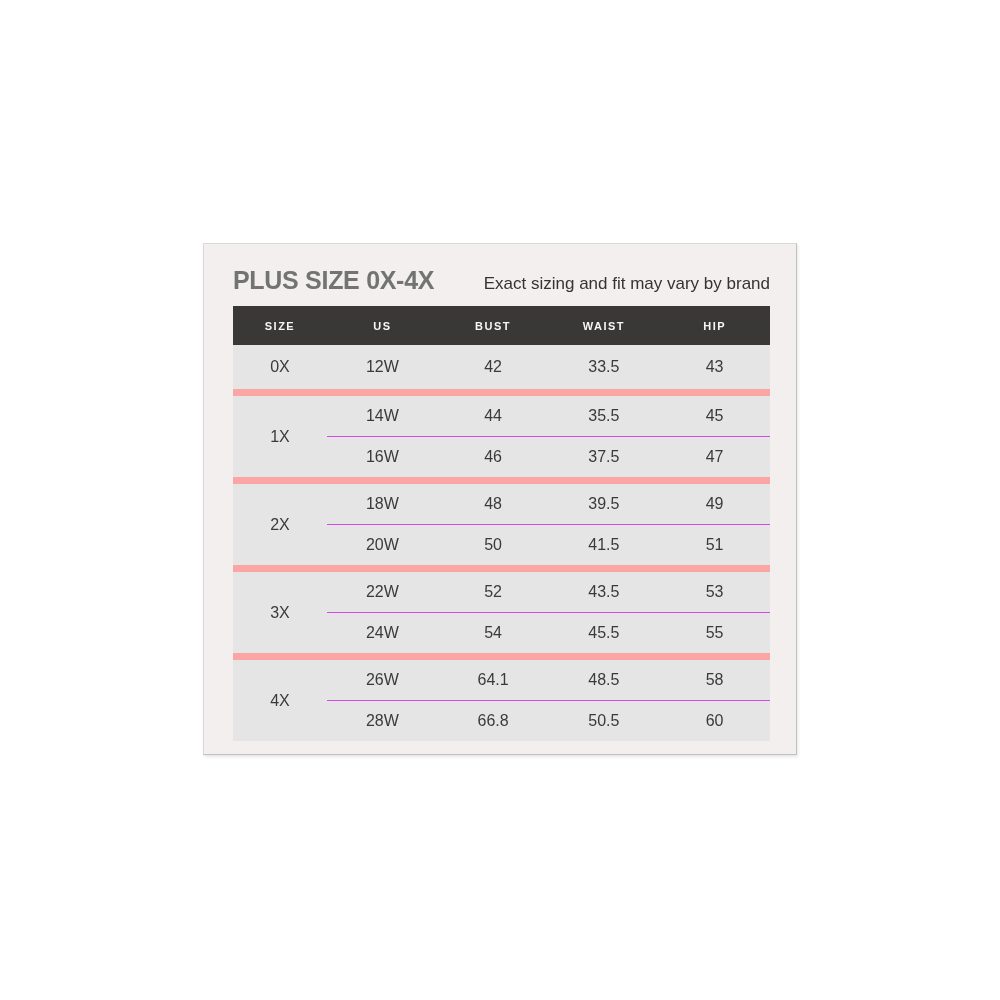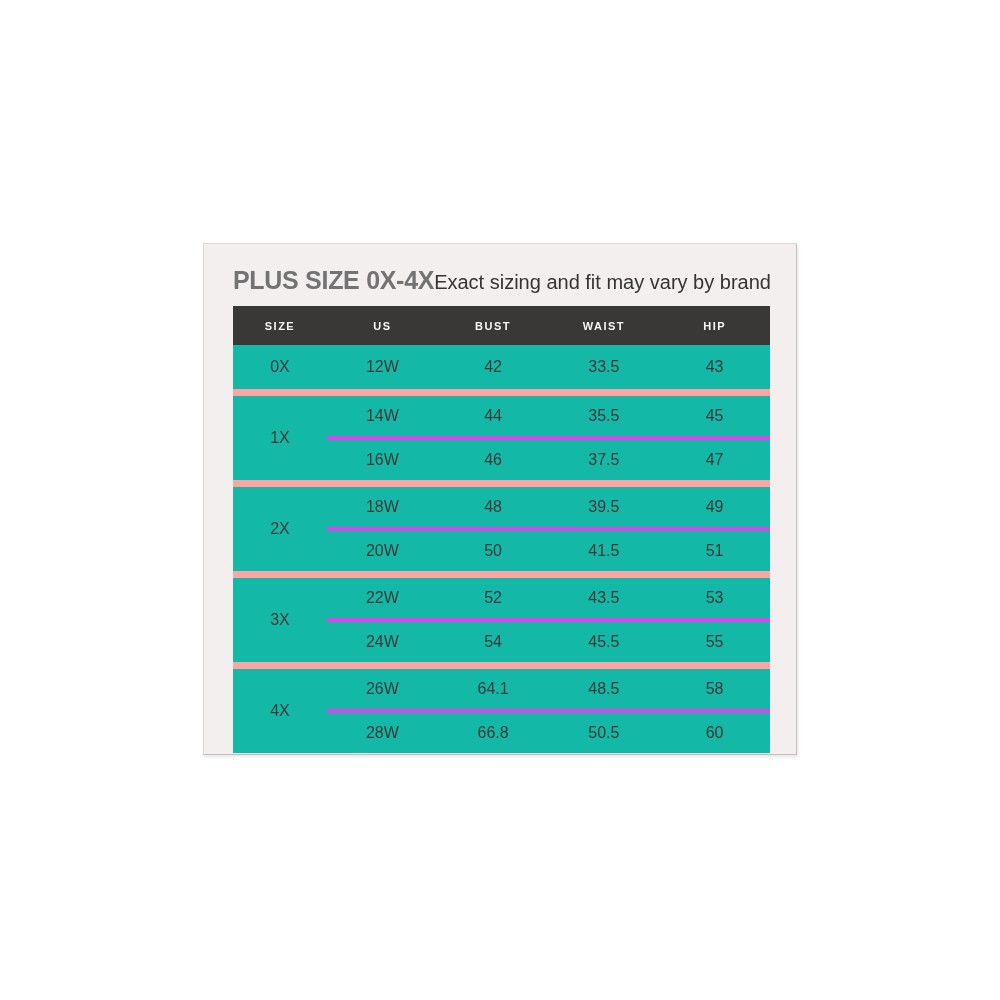--- a/index.html
+++ b/index.html
@@ -38,21 +38,21 @@
     padding-top: 22px;
   }
   .panel-title {
     font-size: 25px;
     font-weight: 700;
     letter-spacing: -0.3px;
     color: #737373;
     white-space: nowrap;
   }
   .panel-subtitle {
-    font-size: 20px;
+    font-size: 17px;
     font-weight: 400;
     color: #363334;
     white-space: nowrap;
   }
   table.size-chart {
     width: 100%;
     border-collapse: collapse;
     table-layout: fixed;
     background: #ffffff;
   }
@@ -69,26 +69,26 @@
     vertical-align: middle;
     padding: 0;
   }
   table.size-chart td {
     height: 40px;
     text-align: center;
     vertical-align: middle;
     font-size: 16px;
     color: #3c393a;
     padding: 0;
-    background: #14b8a6;
+    background: #e5e5e5;
     margin-top: 24px;
   }
   tr.first-row td { height: 44px; }
   tr.grp-sep td { border-top: 7px solid #fca5a5; }
-  tr.subrow td  { border-top: 4px solid #d946ef; }
+  tr.subrow td  { border-top: 1px solid #d946ef; }
 </style>
 </head>
 <body>
 
 <div class="stage">
   <div class="panel">
 
     <div class="title-row">
       <div class="panel-title">PLUS SIZE 0X-4X</div>
       <div class="panel-subtitle">Exact sizing and fit may vary by brand</div>

